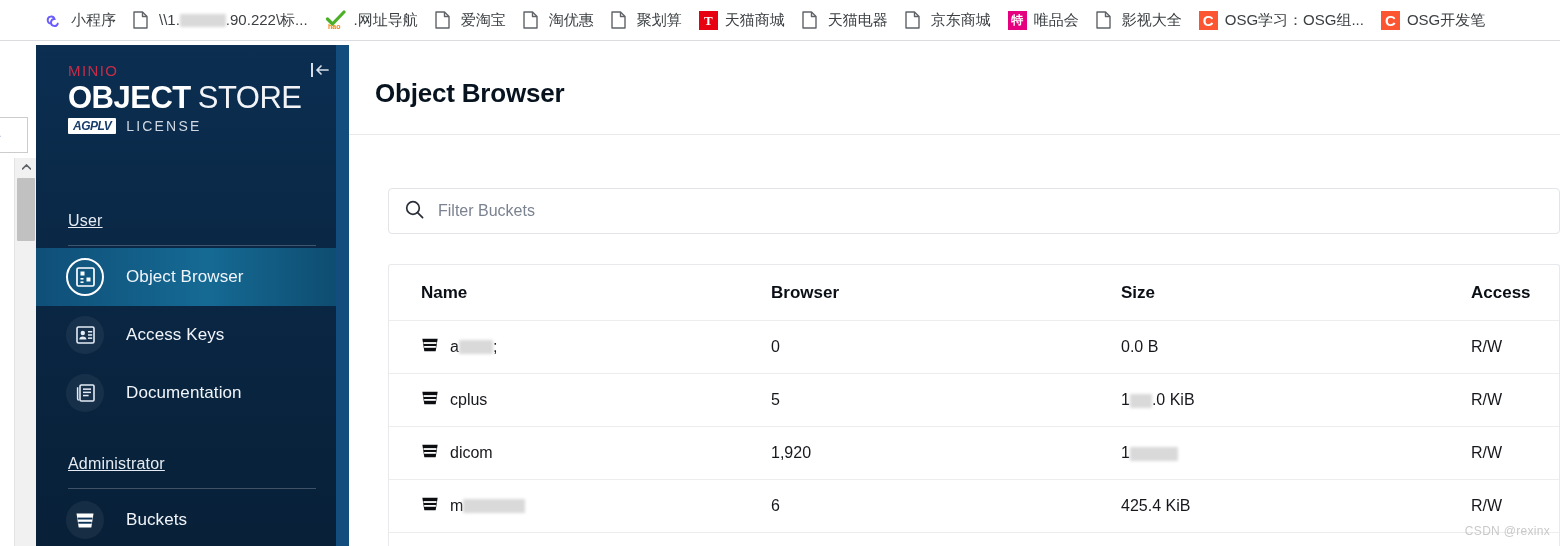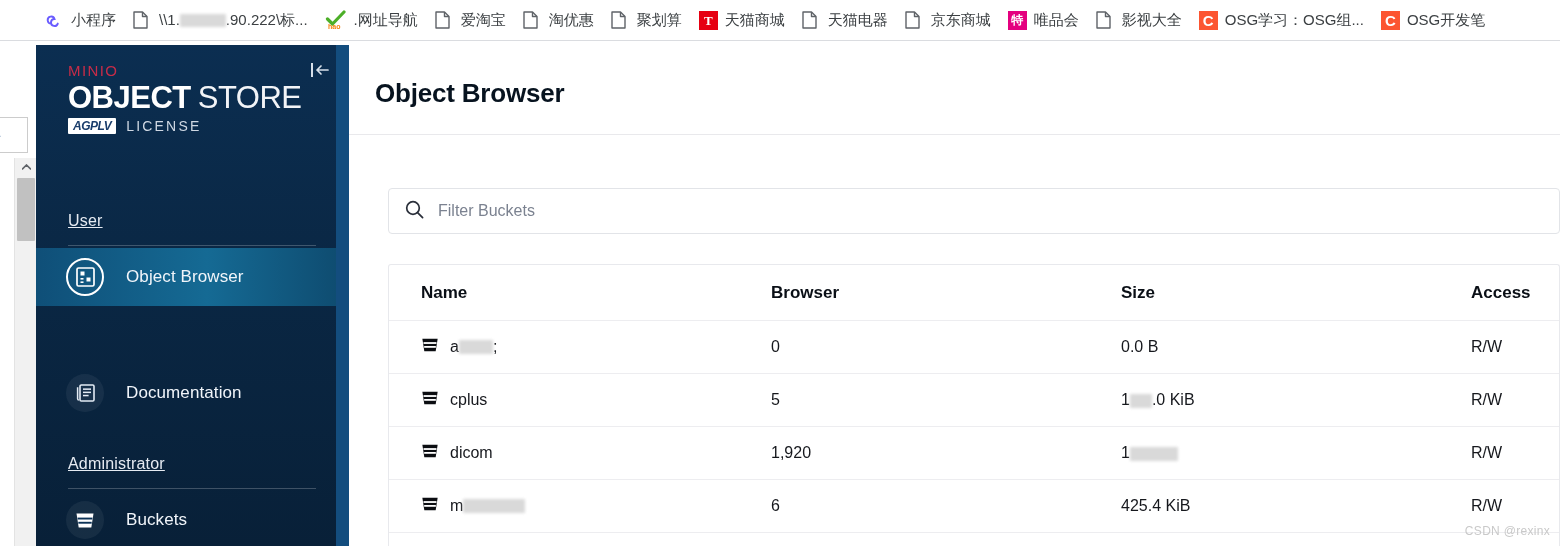--- a/index.html
+++ b/index.html
@@ -400,20 +400,33 @@
           <rect x="1" y="1" width="17" height="18" rx="1.5" stroke="#ffffff" stroke-width="1.7" fill="none"></rect>
           <rect x="4.5" y="4.5" width="4" height="4" fill="#ffffff"></rect>
           <rect x="10.5" y="10.5" width="4" height="4" fill="#ffffff"></rect>
           <rect x="4.5" y="11" width="3" height="1.6" fill="#ffffff"></rect>
           <rect x="4.5" y="14.4" width="3" height="1.6" fill="#ffffff"></rect>
         </svg>
       </span>
       <span class="nav-label">Object Browser</span>
     </div>
 
+    <div class="nav-item" style="top:261px;">
+      <span class="nav-icon">
+        <svg width="19" height="18" viewBox="0 0 19 18">
+          <rect x="1" y="1" width="17" height="16" rx="1.5" stroke="#e4ecf5" stroke-width="1.6" fill="none"></rect>
+          <circle cx="6.8" cy="7" r="2.2" fill="#e4ecf5"></circle>
+          <path d="M3.2 13.6c0-2 1.6-3 3.6-3s3.6 1 3.6 3z" fill="#e4ecf5"></path>
+          <rect x="12" y="5" width="4.2" height="1.5" fill="#e4ecf5"></rect>
+          <rect x="12" y="8.2" width="4.2" height="1.5" fill="#e4ecf5"></rect>
+          <rect x="12" y="11.4" width="4.2" height="1.5" fill="#e4ecf5"></rect>
+        </svg>
+      </span>
+      <span class="nav-label">Access Keys</span>
+    </div>
 
     <div class="nav-item" style="top:319px;">
       <span class="nav-icon">
         <svg width="19" height="18" viewBox="0 0 19 18">
           <rect x="4" y="1" width="14" height="16" rx="1.3" stroke="#e4ecf5" stroke-width="1.6" fill="none"></rect>
           <path d="M1.6 3.2v11.6a1.3 1.3 0 0 0 1.3 1.3" stroke="#e4ecf5" stroke-width="1.5" fill="none"></path>
           <rect x="7" y="4.4" width="8" height="1.5" fill="#e4ecf5"></rect>
           <rect x="7" y="7.6" width="8" height="1.5" fill="#e4ecf5"></rect>
           <rect x="7" y="10.8" width="5.6" height="1.5" fill="#e4ecf5"></rect>
         </svg>

